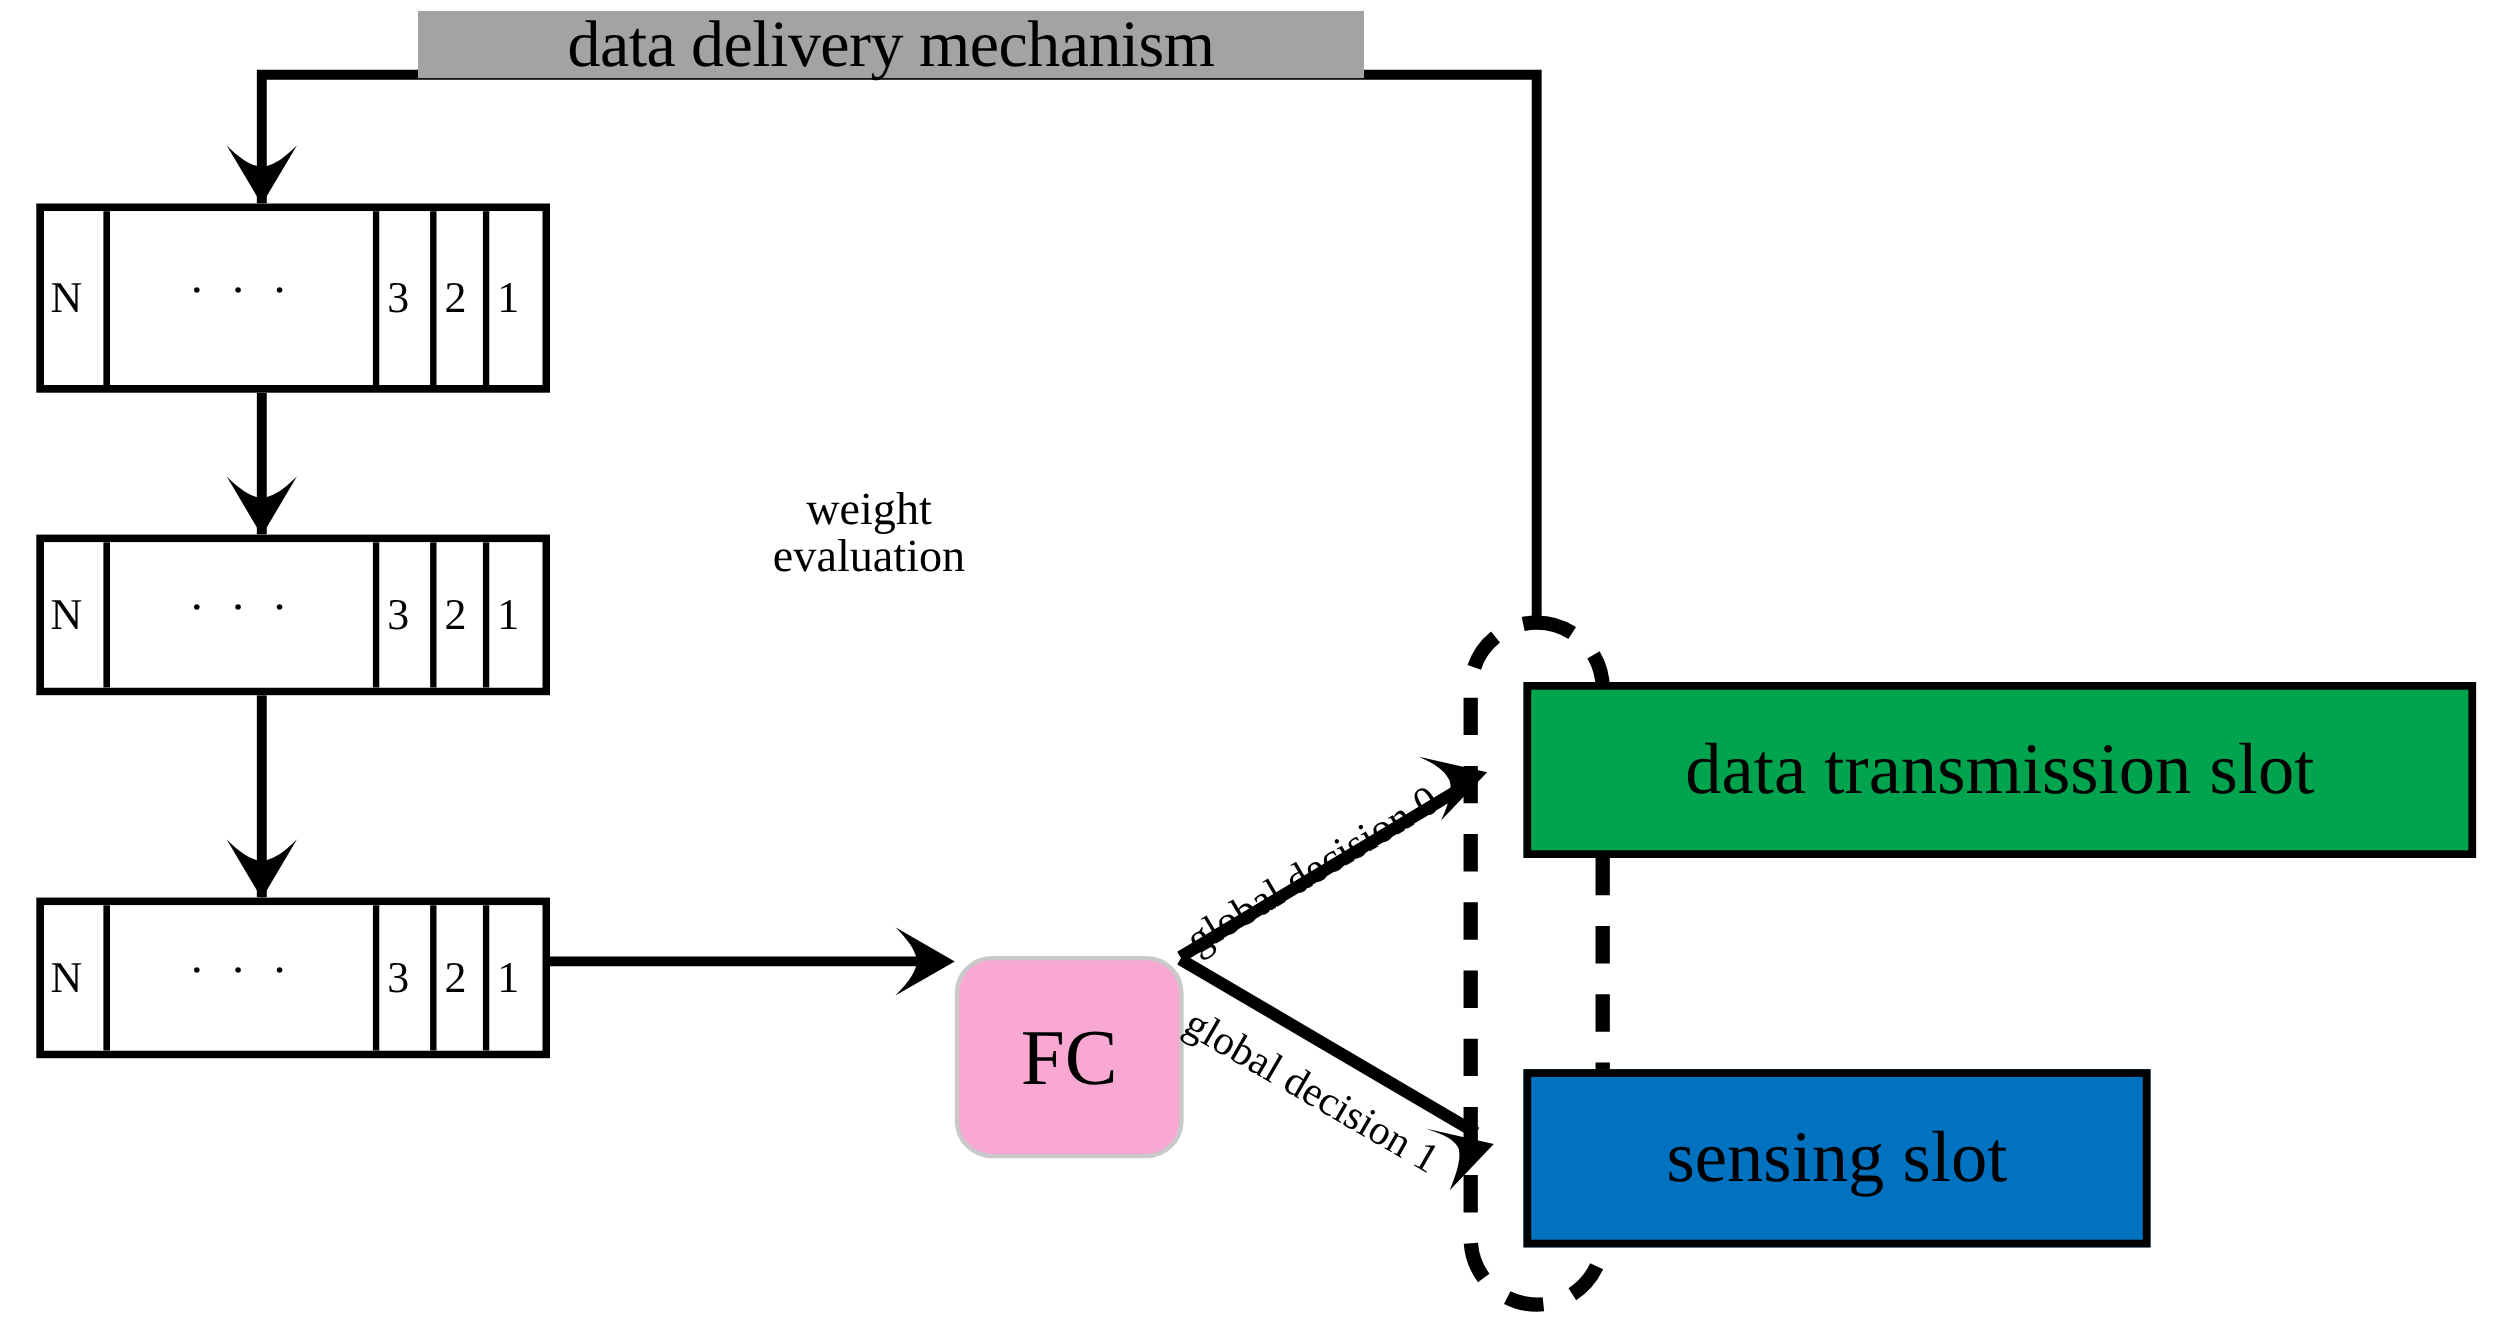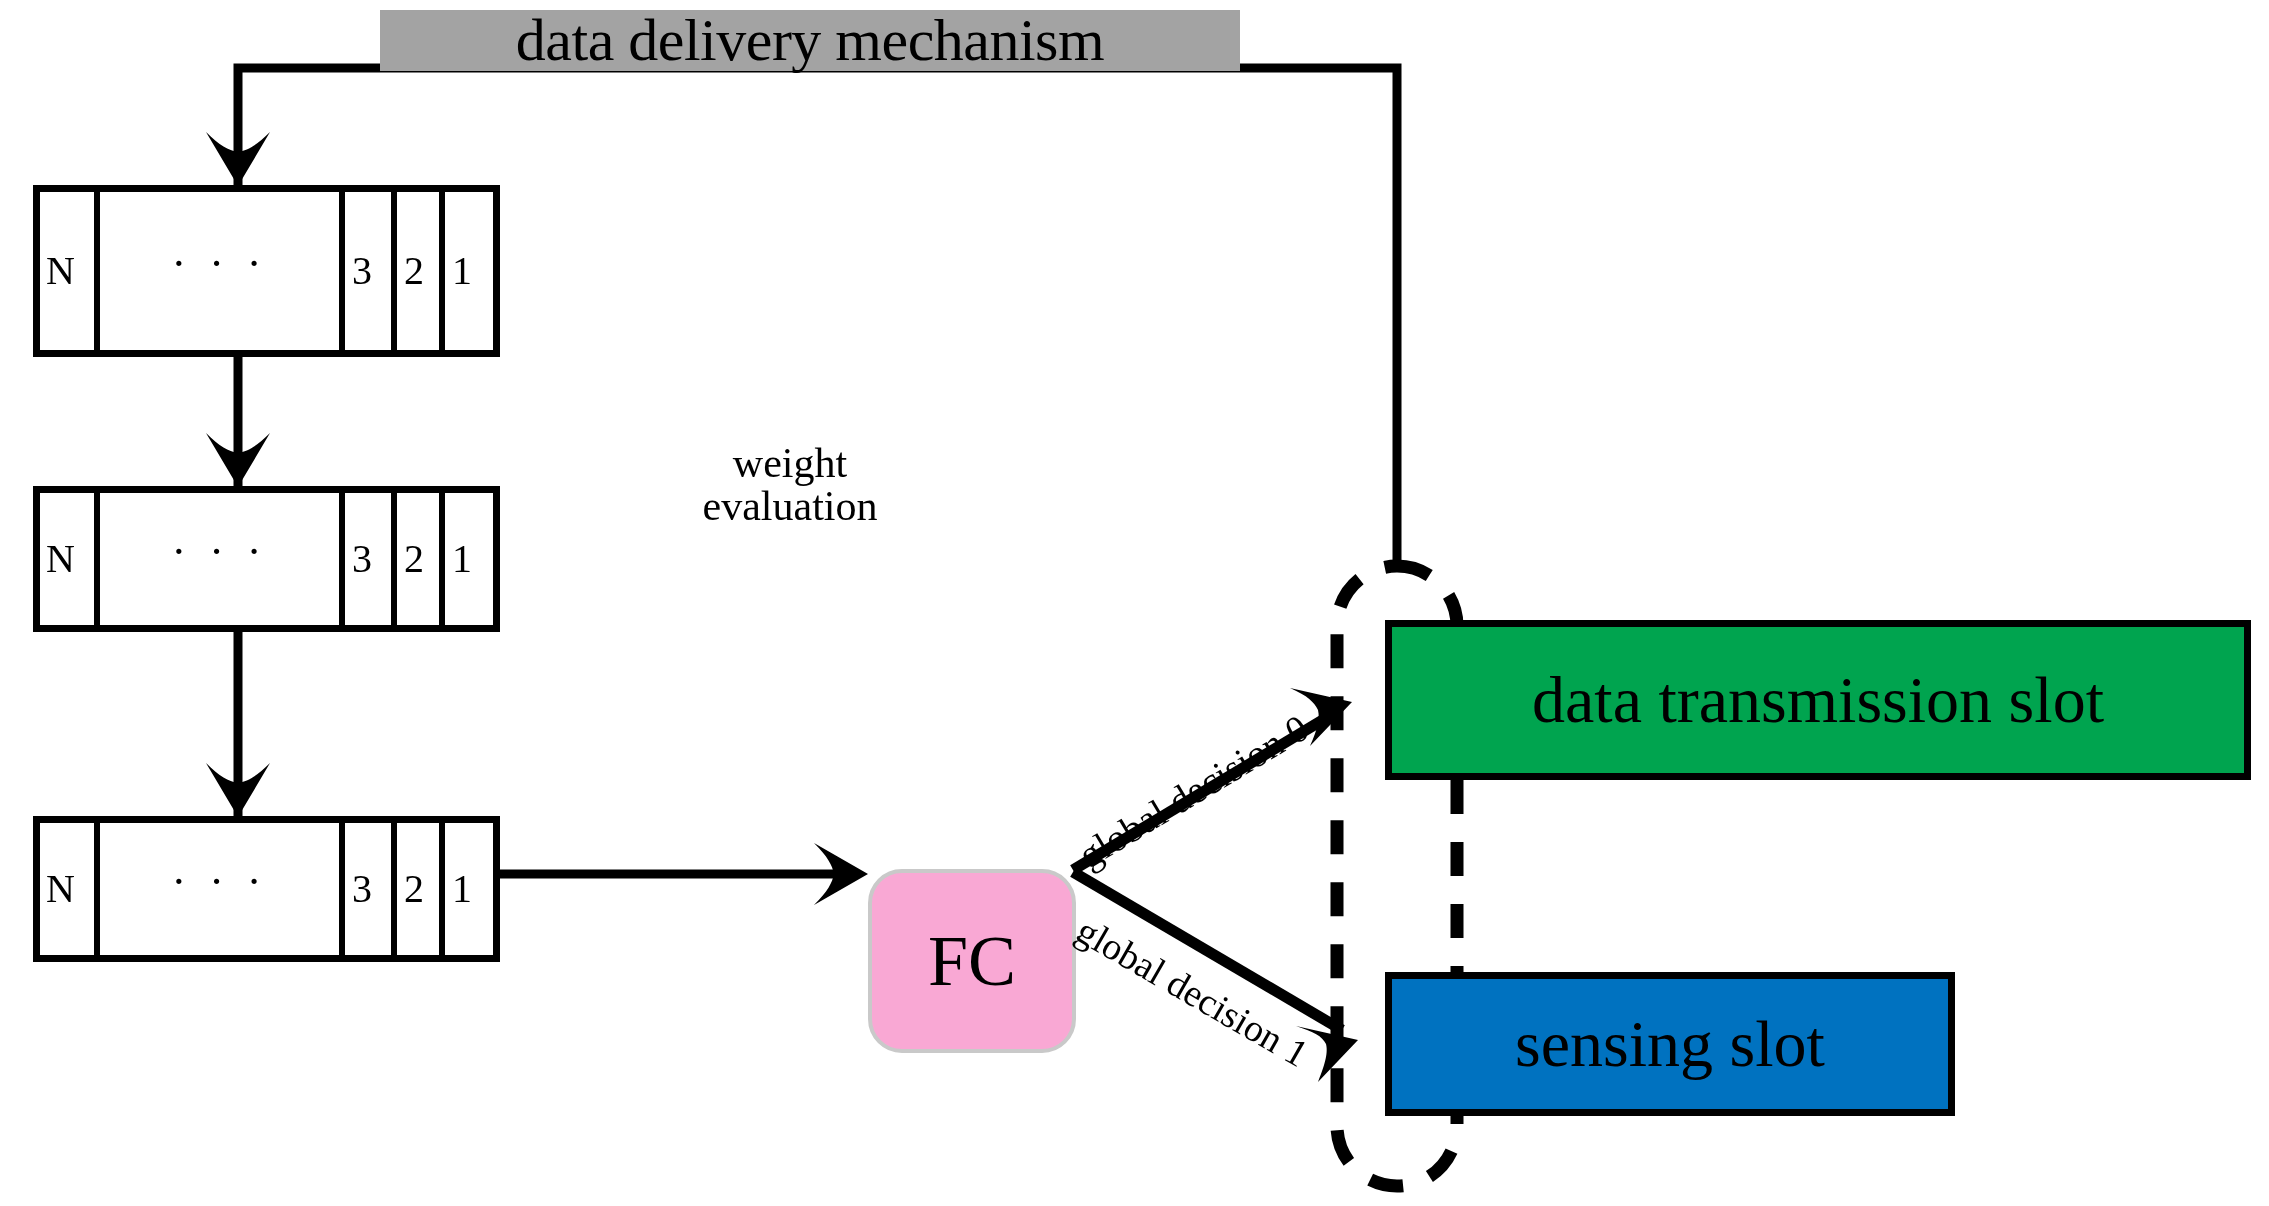--- a/index.html
+++ b/index.html
@@ -144,21 +144,21 @@
     left: 1385px;
     top: 620px;
     width: 866px;
     height: 160px;
     background: #00A44F;
   }
   #slot-sensing {
     left: 1385px;
     top: 972px;
     width: 570px;
-    height: 144px;
+    height: 162px;
     background: #0072C0;
   }
   .slot-text {
     font-family: "Liberation Serif", "DejaVu Serif", serif;
     font-size: 66px;
     color: #000000;
     line-height: 1;
     white-space: nowrap;
   }
 

